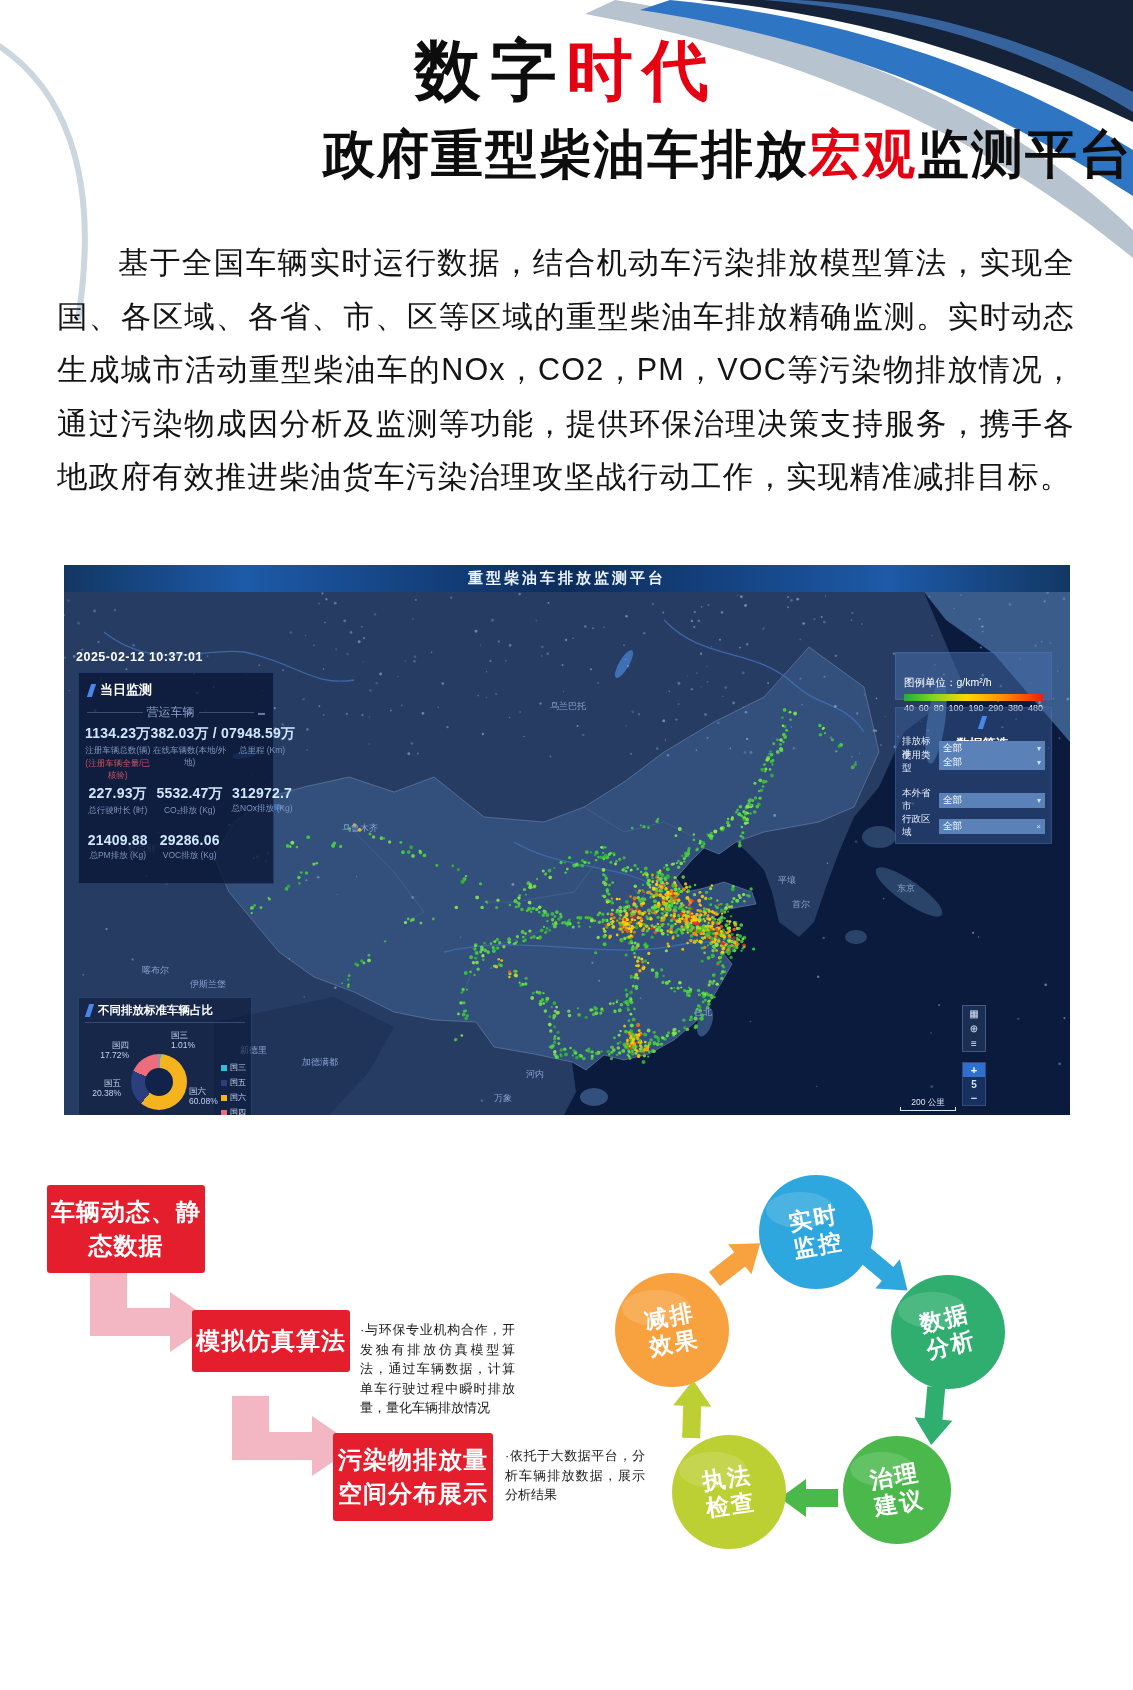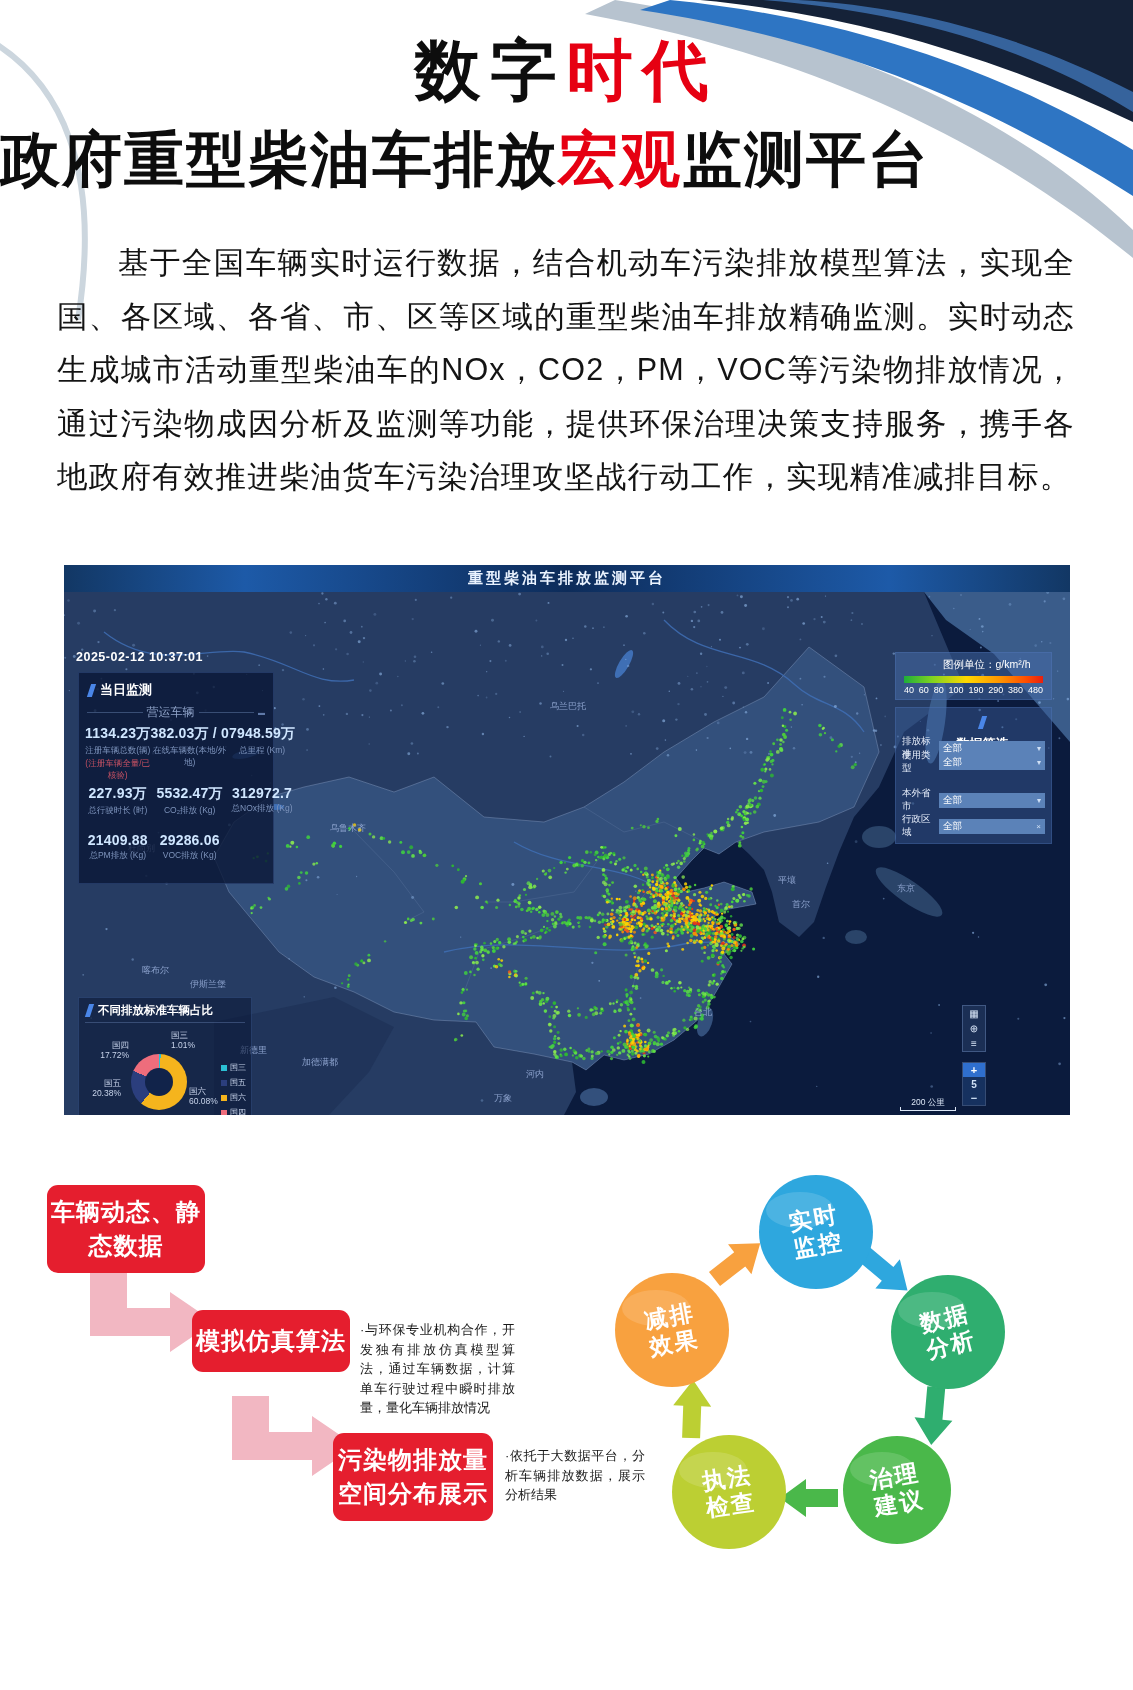--- a/index.html
+++ b/index.html
@@ -5,22 +5,22 @@
   html,body{margin:0;padding:0;background:#e9e9e9;}
   .page{position:relative;width:1133px;height:1690px;background:#ffffff;overflow:hidden;
         font-family:"Liberation Sans",sans-serif;margin:0 auto;}
   
   .decor-tr{position:absolute;right:0;top:0;width:580px;height:260px;pointer-events:none;}
   .decor-tl{position:absolute;left:0;top:0;width:130px;height:320px;pointer-events:none;}
   
   .title1{position:absolute;left:0;top:26px;width:100%;text-align:center;
           font-size:66px;font-weight:900;letter-spacing:10px;color:#0d0d0d;}
   .title1 .red{color:#e60012;}
-  .title2{position:absolute;left:0;top:120px;width:100%;text-align:left;
-          font-size:60px;font-weight:900;letter-spacing:2px;color:#0d0d0d;white-space:nowrap;}
+  .title2{position:absolute;left:0;top:120px;width:100%;text-align:right;
+          font-size:52px;font-weight:900;letter-spacing:2px;color:#0d0d0d;white-space:nowrap;}
   .title2 .red{color:#e60012;}
   .para{position:absolute;left:57px;top:236px;width:1018px;font-size:30.5px;line-height:53.5px;
         letter-spacing:1.2px;color:#141414;text-align:justify;text-indent:2em;font-weight:500;}
   
   .dash{position:absolute;left:64px;top:565px;width:1006px;height:391px;background:#0b1b3d;}
   .dash-header{position:absolute;left:0;top:0;width:100%;height:27px;
       background:linear-gradient(90deg,#123764 0%,#1d5aa8 18%,#0d2c5a 50%,#1d5aa8 82%,#123764 100%);
       display:flex;align-items:center;justify-content:center;}
   .dash-title{color:#eaf3ff;font-size:15px;font-weight:bold;letter-spacing:3px;}
   .map-area{position:absolute;left:0;top:27px;width:1006px;height:523px;overflow:hidden;}
@@ -37,21 +37,21 @@
   .sub-row .line{flex:1;height:1px;background:rgba(120,150,200,.4);}
   .sub-label{font-size:12px;color:#8fa3c8;}
   .sub-dash{font-size:7px;color:#5f79a8;}
   .stat-grid{display:grid;grid-template-columns:1fr 1fr 1fr;grid-template-rows:60px 47px 45px 45px;padding:4px 4px 0 6px;}
   .stat{text-align:center;overflow:visible;}
   .stat-v{font-size:14px;font-weight:bold;color:#cfe6ff;letter-spacing:.2px;white-space:nowrap;}
   .stat-l{font-size:8.5px;color:#7d93bb;margin-top:2px;}
   .stat-n{font-size:8.5px;color:#c25062;margin-top:1px;min-height:9px;}
   
   .p-legend{left:831px;top:60px;width:155px;height:46px;background:rgba(70,105,165,.55);}
-  .legend-title{font-size:10.5px;color:#fff;padding:5px 0 0 8px;margin-left:39px;}
+  .legend-title{font-size:10.5px;color:#fff;padding:23px 0 0 8px;}
   .legend-bar{margin:4px 8px 0 8px;height:7px;
      background:linear-gradient(90deg,#1fae3a 0%,#7ed321 20%,#ffd800 45%,#ff9100 70%,#ff4d00 88%,#e8200f 100%);}
   .legend-ticks{display:flex;justify-content:space-between;margin:2px 8px 0 8px;}
   .legend-ticks span{font-size:9px;color:#fff;}
   
   .p-filter{left:831px;top:115px;width:155px;height:135px;background:rgba(60,95,155,.45);}
   .p-filter .panel-title{padding:8px 0 0 18px;flex-direction:column;}
   .f-row{position:absolute;left:6px;width:143px;height:16px;display:flex;align-items:center;}
   .f-label{font-size:9.5px;color:#e7eefb;width:37px;}
   .dd{flex:1;height:15px;background:#5b82b8;color:#ffffff;font-size:9.5px;display:flex;
@@ -76,21 +76,21 @@
   .z-in{background:#2f6fce;color:#fff;}
   .z-lv{background:#16315f;color:#cfe0f5;font-size:10px;}
   .z-out{background:#16315f;color:#cfe0f5;}
   .scale{position:absolute;left:836px;top:505px;width:56px;text-align:center;}
   .scale .txt{font-size:8.5px;color:#dce7f7;}
   .scale .bar{height:1px;background:#dce7f7;margin-top:1px;position:relative;}
   .scale .bar:before,.scale .bar:after{content:"";position:absolute;top:-3px;width:1px;height:4px;background:#dce7f7;}
   .scale .bar:before{left:0;} .scale .bar:after{right:0;}
   
   .flow-arrow{position:absolute;}
-  .redbox{position:absolute;background:#e51e2e;border-radius:11px;color:#fff;font-weight:bold;
+  .redbox{position:absolute;background:#e51e2e;border-radius:3px;color:#fff;font-weight:bold;
           display:flex;flex-direction:column;align-items:center;justify-content:center;
           font-size:24px;line-height:34px;letter-spacing:1px;text-align:center;}
   .note{position:absolute;font-size:13px;line-height:19.5px;color:#1a1a1a;text-align:justify;}
   
   .cycle{position:absolute;left:600px;top:1160px;}
   .cycle text{font-size:23px;font-weight:bold;fill:#ffffff;letter-spacing:2px;}
 </style>
 </head>
 <body>
 
@@ -2051,21 +2051,21 @@
             <circle cx="607.2" cy="313.8" r="1.97" fill="#3fd13f" opacity="0.85"></circle>
             <circle cx="587.4" cy="305.0" r="1.23" fill="#2db832" opacity="0.76"></circle>
             <circle cx="598.9" cy="305.4" r="1.33" fill="#ffd400" opacity="0.80"></circle>
             <circle cx="619.2" cy="285.1" r="1.83" fill="#8ae84f" opacity="0.75"></circle>
             <circle cx="588.8" cy="319.3" r="1.14" fill="#e62e1b" opacity="0.95"></circle>
             <circle cx="585.6" cy="299.8" r="1.67" fill="#ff8e00" opacity="0.84"></circle>
           </g>
       </svg>
 
       <span class="city" style="left:486px;top:108px">乌兰巴托</span>
-      <span class="city" style="left:266px;top:230px">乌鲁木齐</span>
+      <span class="city" style="left:278px;top:230px">乌鲁木齐</span>
       <span class="city" style="left:64px;top:250px">杜尚别</span>
       <span class="city" style="left:78px;top:372px">喀布尔</span>
       <span class="city" style="left:126px;top:386px">伊斯兰堡</span>
       <span class="city" style="left:176px;top:452px">新德里</span>
       <span class="city" style="left:238px;top:464px">加德满都</span>
       <span class="city" style="left:630px;top:414px">台北</span>
       <span class="city" style="left:462px;top:476px">河内</span>
       <span class="city" style="left:430px;top:500px">万象</span>
       <span class="city" style="left:714px;top:282px">平壤</span>
       <span class="city" style="left:728px;top:306px">首尔</span>

